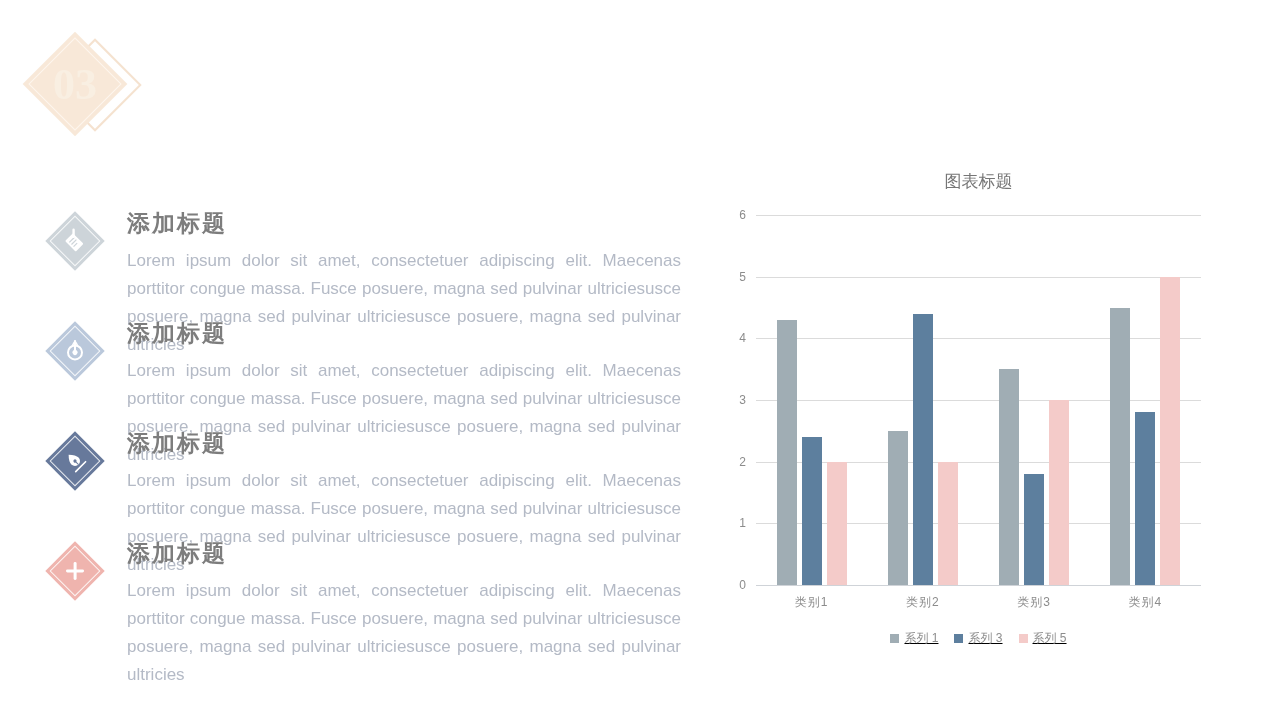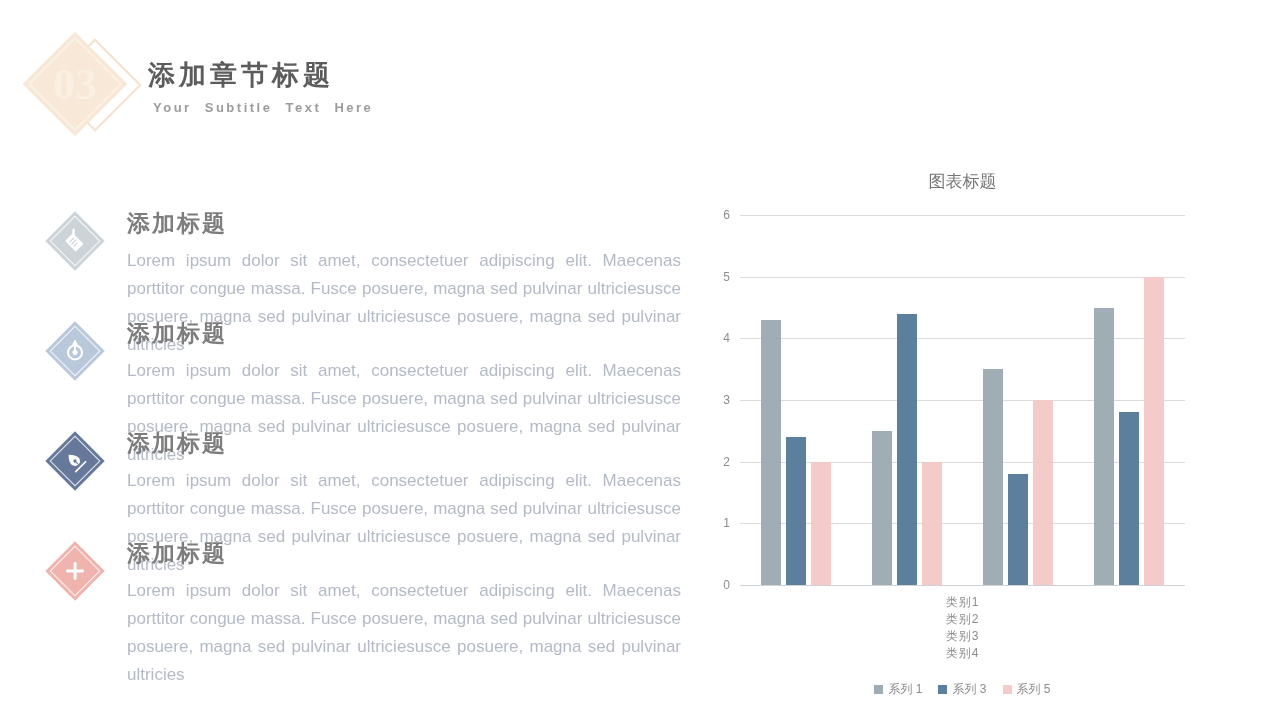--- a/index.html
+++ b/index.html
@@ -47,53 +47,49 @@
   .item-text { position:absolute; left:82px; top:0; width:554px; }
   .item-title {
     font-family:"Liberation Serif", serif; font-size:23px; font-weight:bold;
     color:#7d7d7d; letter-spacing:2px;
   }
   .item-body {
     margin-top:8px; font-size:17px; line-height:28px; color:#b4bac6;
     text-align:justify; text-align-last:justify;
   }
   
-  .chart { position:absolute; left:710px; top:170px; width:485px; }
+  .chart { position:absolute; left:726px; top:170px; width:485px; }
   .chart-title { width:445px; margin-left:30px; text-align:center; font-size:17px; color:#767676; height:23px; }
   .chart-plot { position:relative; margin-left:30px; margin-top:22px; width:445px; height:370px; }
   .gridline { position:absolute; left:0; right:0; height:1px; background:#dbdbdb; }
   .gridline.baseline { background:#cfd3d8; }
   .ylabel {
     position:absolute; right:calc(100% + 10px); width:24px; transform:translateY(-50%);
     text-align:right; font-size:12px; color:#8c8c8c;
   }
   .bars-layer { position:absolute; inset:0; display:flex; }
   .bar-group { flex:1; display:flex; align-items:flex-end; justify-content:center; gap:5px; }
   .bar { width:20px; }
-  .chart-categories { display:flex; width:445px; margin-left:30px; margin-top:9px;flex-direction:column; }
+  .chart-categories { display:flex; width:445px; margin-left:30px; margin-top:9px; }
   .cat-label { flex:1; text-align:center; font-size:12px; color:#8c8c8c; letter-spacing:1px; }
-  .chart-legend { display:flex; width:445px; margin-left:30px; margin-top:19px; justify-content:center; gap:16px; }
+  .chart-legend { display:flex; width:445px; margin-left:30px; margin-top:19px; justify-content:center; gap:16px;text-decoration:underline; }
   .legend-item { display:flex; align-items:center; gap:5px; font-size:12px; color:#8c8c8c; }
   .legend-swatch { width:9px; height:9px; display:inline-block; }
 </style>
 </head>
 <body>
 
 <div class="slide">
 
   <div class="hdr-diamonds">
     <div class="hdr-diamond-back"></div>
     <div class="hdr-diamond-main">
       <div class="inner-line"></div>
     </div>
     <div class="hdr-number">03</div>
-  </div>
-  <div class="hdr-text">
-    <div class="hdr-title">添加章节标题</div>
-    <div class="hdr-subtitle">Your Subtitle Text Here</div>
   </div>
 
   <div class="list-item" style="top:208px">
     <div class="item-diamond" style="background: rgb(205, 212, 217);">
       <div class="inner-line"></div>
     </div>
     <svg class="item-icon" style="left:30px; top:33px;" viewBox="0 0 24 24">
       <rect x="5" y="5" width="11" height="15" rx="1" fill="#ffffff"></rect>
       <line x1="7" y1="9" x2="14" y2="9" stroke="#cdd4d9" stroke-width="1.2"></line>
       <line x1="7" y1="12" x2="14" y2="12" stroke="#cdd4d9" stroke-width="1.2"></line>

